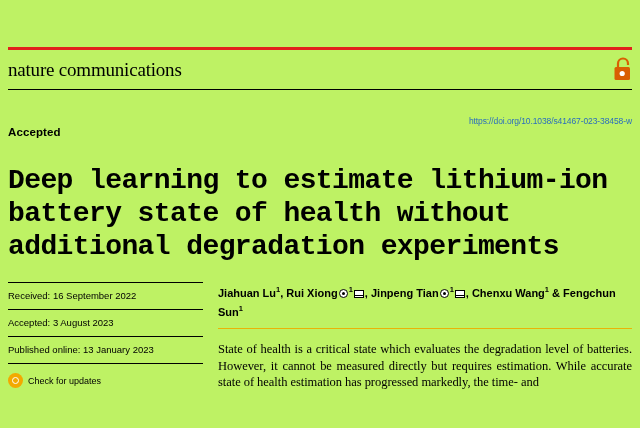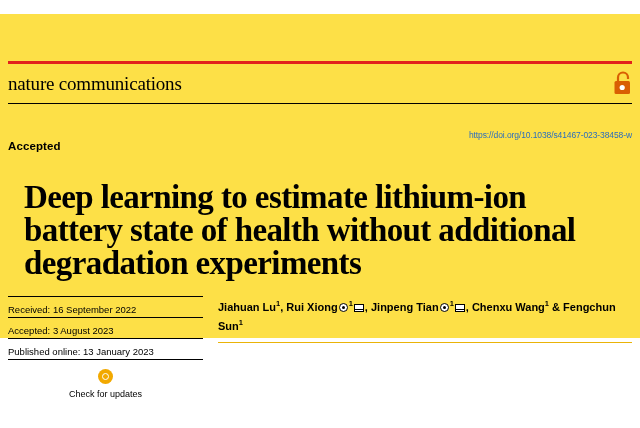--- a/index.html
+++ b/index.html
@@ -10,24 +10,23 @@
     width: 640px;
     height: 428px;
     background: #ffffff;
     font-family: "Liberation Sans", sans-serif;
     color: #000000;
     overflow: hidden;
   }
   .page {
     position: relative;
     width: 640px;
-    height: 324px;
-    background: #fde047;
-    box-sizing: border-box;
-    margin-top: 14px;
+    height: 428px;
+    background: #bef264;
+    box-sizing: border-box;
   }
   .top-rule {
     position: absolute;
     left: 8px;
     right: 8px;
     top: 47px;
     height: 3px;
     background: #e2211c;
   }
   .masthead {
@@ -71,52 +70,51 @@
   .doi {
     position: absolute;
     right: 8px;
     top: 116px;
     font-size: 8.5px;
     color: #2b6ebd;
     letter-spacing: -0.1px;
   }
   .title {
     position: absolute;
-    left: 24px;
+    left: 8px;
     right: 16px;
     top: 145px;
-    font-family: Liberation Serif, serif;
-    font-weight: bold;
-    font-size: 33px;
+    font-family: Liberation Mono, monospace;
+    font-weight: bold;
+    font-size: 28px;
     line-height: 33px;
     letter-spacing: -0.6px;
     color: #000000;
   }
   .meta-col {
     position: absolute;
     left: 8px;
     top: 282px;
     width: 195px;
   }
   .meta-line {
     font-size: 9.5px;
     line-height: 13px;
     color: #000000;
-    padding: 6px 0 1px 0;
+    padding: 6px 0 7px 0;
     border-bottom: 1px solid #000000;
   }
   .meta-line.first {
     border-top: 1px solid #000000;
   }
   .check-updates {
     display: flex;
     align-items: center;
     gap: 5px;
     padding-top: 9px;
-    flex-direction: column;
   }
   .cu-badge {
     width: 15px;
     height: 15px;
     border-radius: 50%;
     background: #f2a900;
     position: relative;
     flex: 0 0 auto;
   }
   .cu-badge::after {
@@ -237,15 +235,16 @@
     <div class="meta-line">Accepted: 3 August 2023</div>
     <div class="meta-line">Published online: 13 January 2023</div>
     <div class="check-updates">
       <span class="cu-badge"></span>
       <span class="cu-text">Check for updates</span>
     </div>
   </div>
 
   <div class="right-col">
     <div class="authors">Jiahuan Lu<sup>1</sup>, Rui Xiong<span class="inline-icon"></span><sup>1</sup><span class="mail-icon"></span>, Jinpeng Tian<span class="inline-icon"></span><sup>1</sup><span class="mail-icon"></span>, Chenxu Wang<sup>1</sup> &amp; Fengchun Sun<sup>1</sup></div>
+    <div class="abstract">State of health is a critical state which evaluates the degradation level of batteries. However, it cannot be measured directly but requires estimation. While accurate state of health estimation has progressed markedly, the time- and</div>
   </div>
 
 </div>
 
 </body></html>

